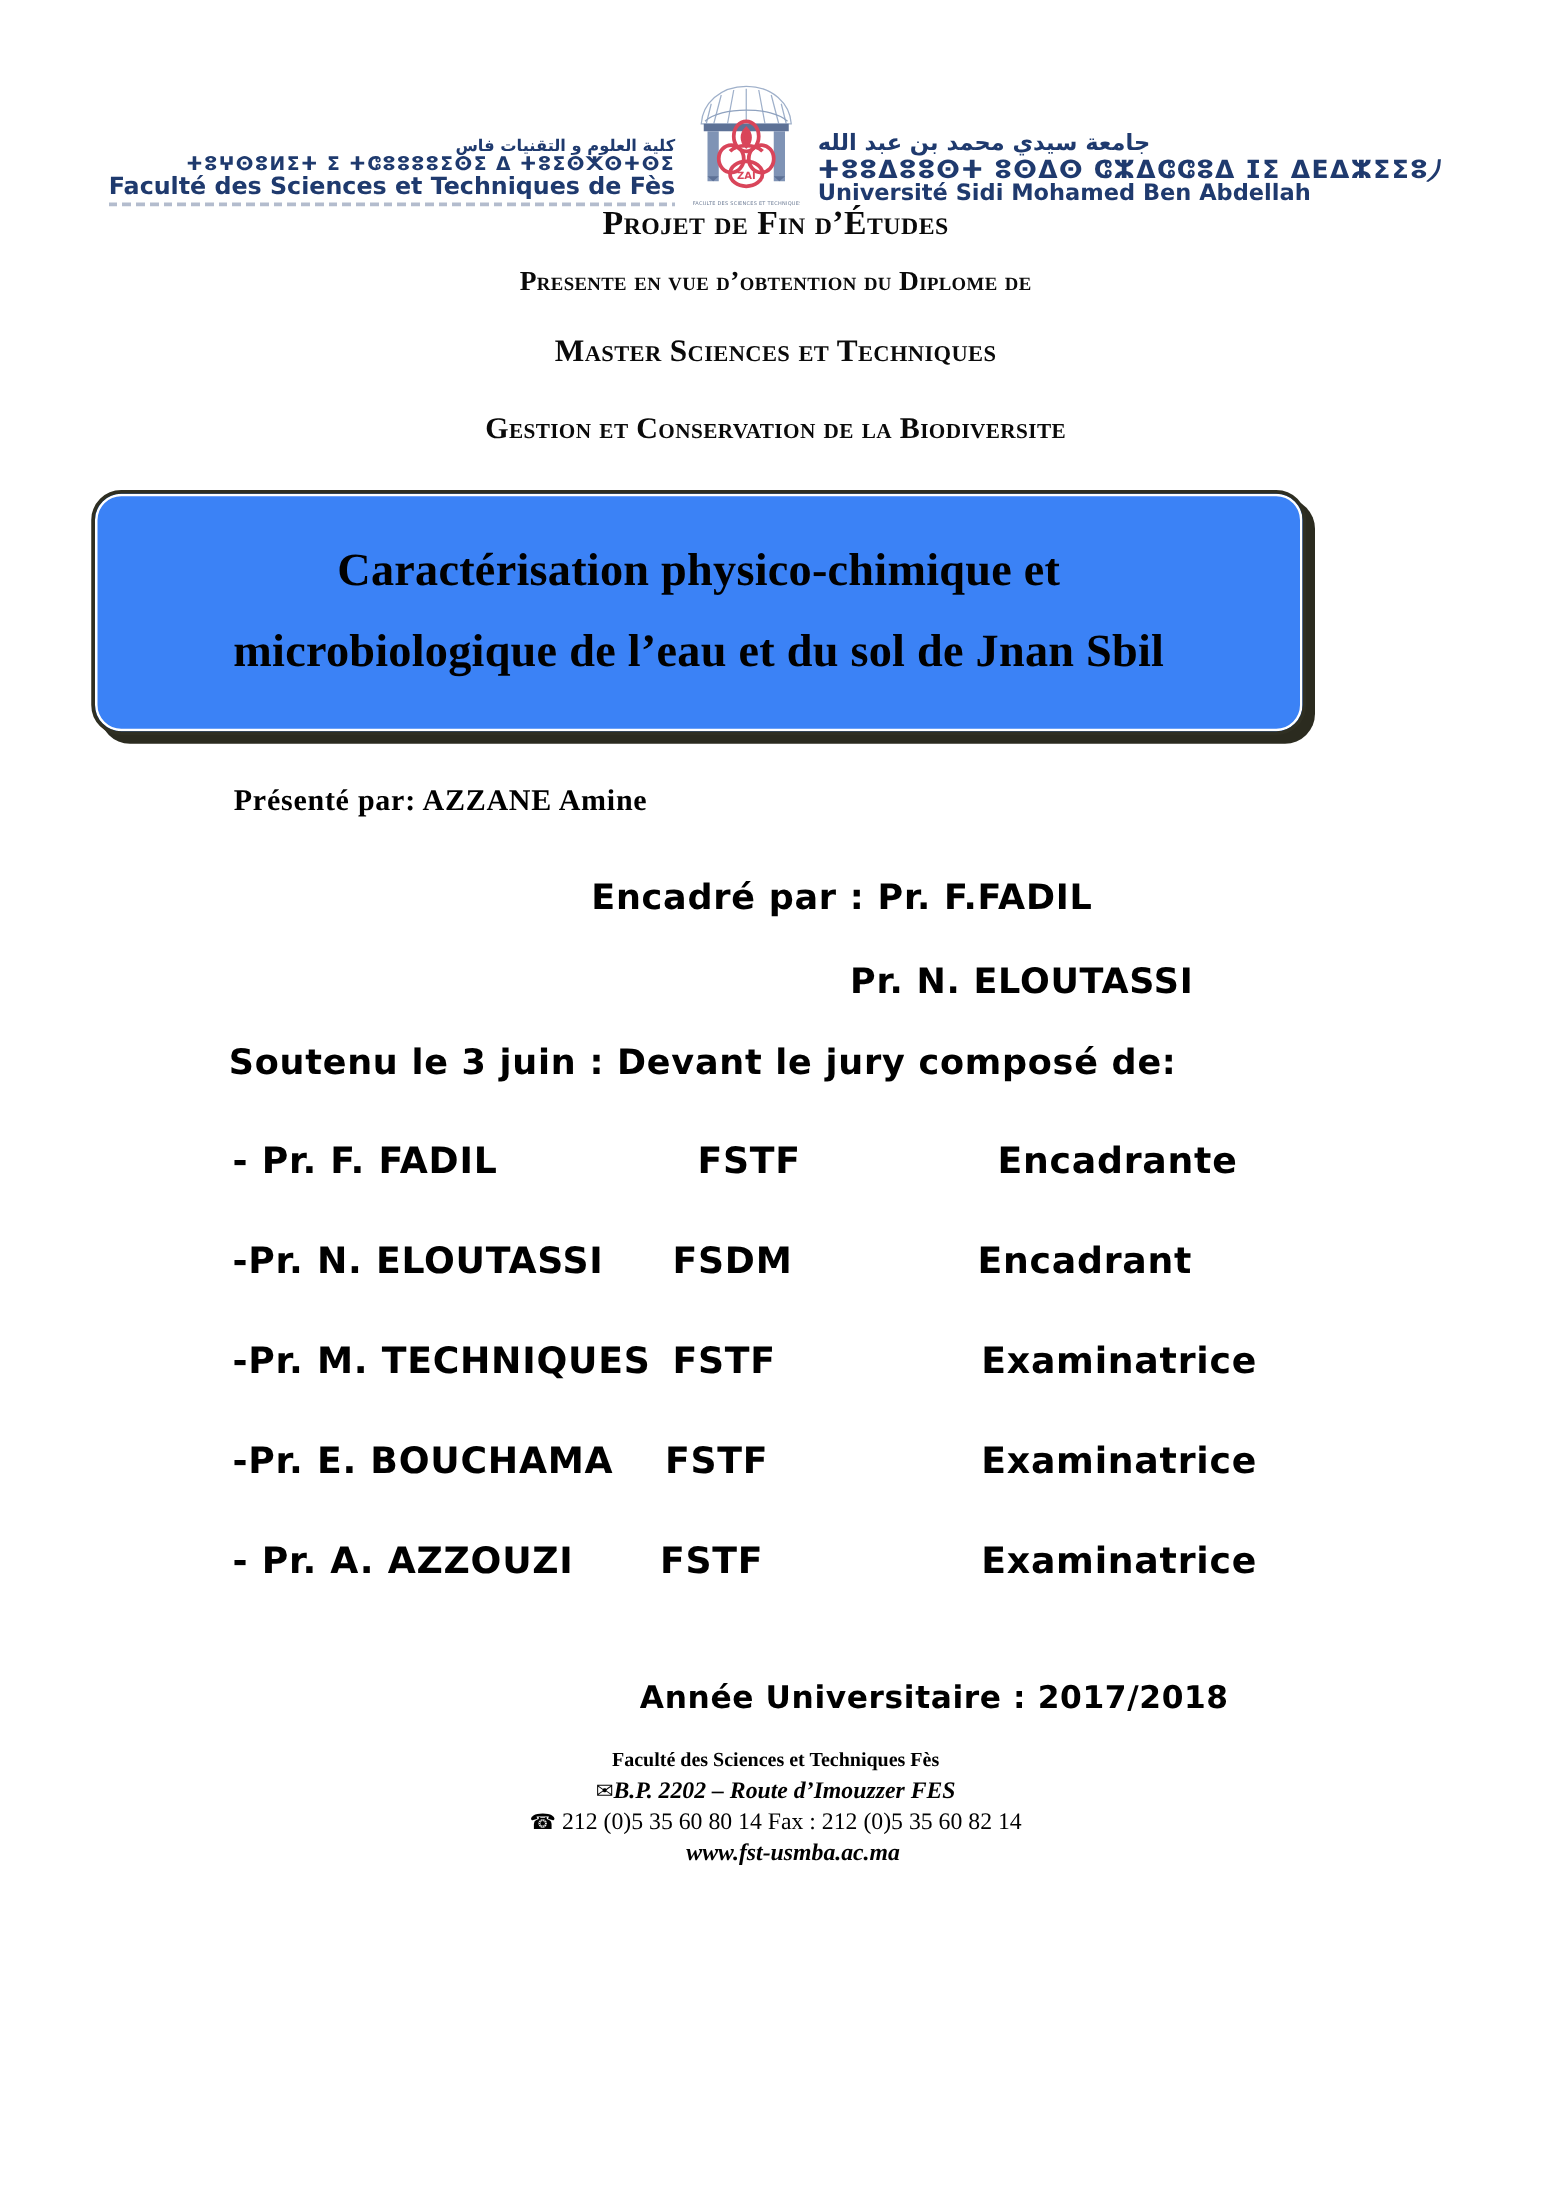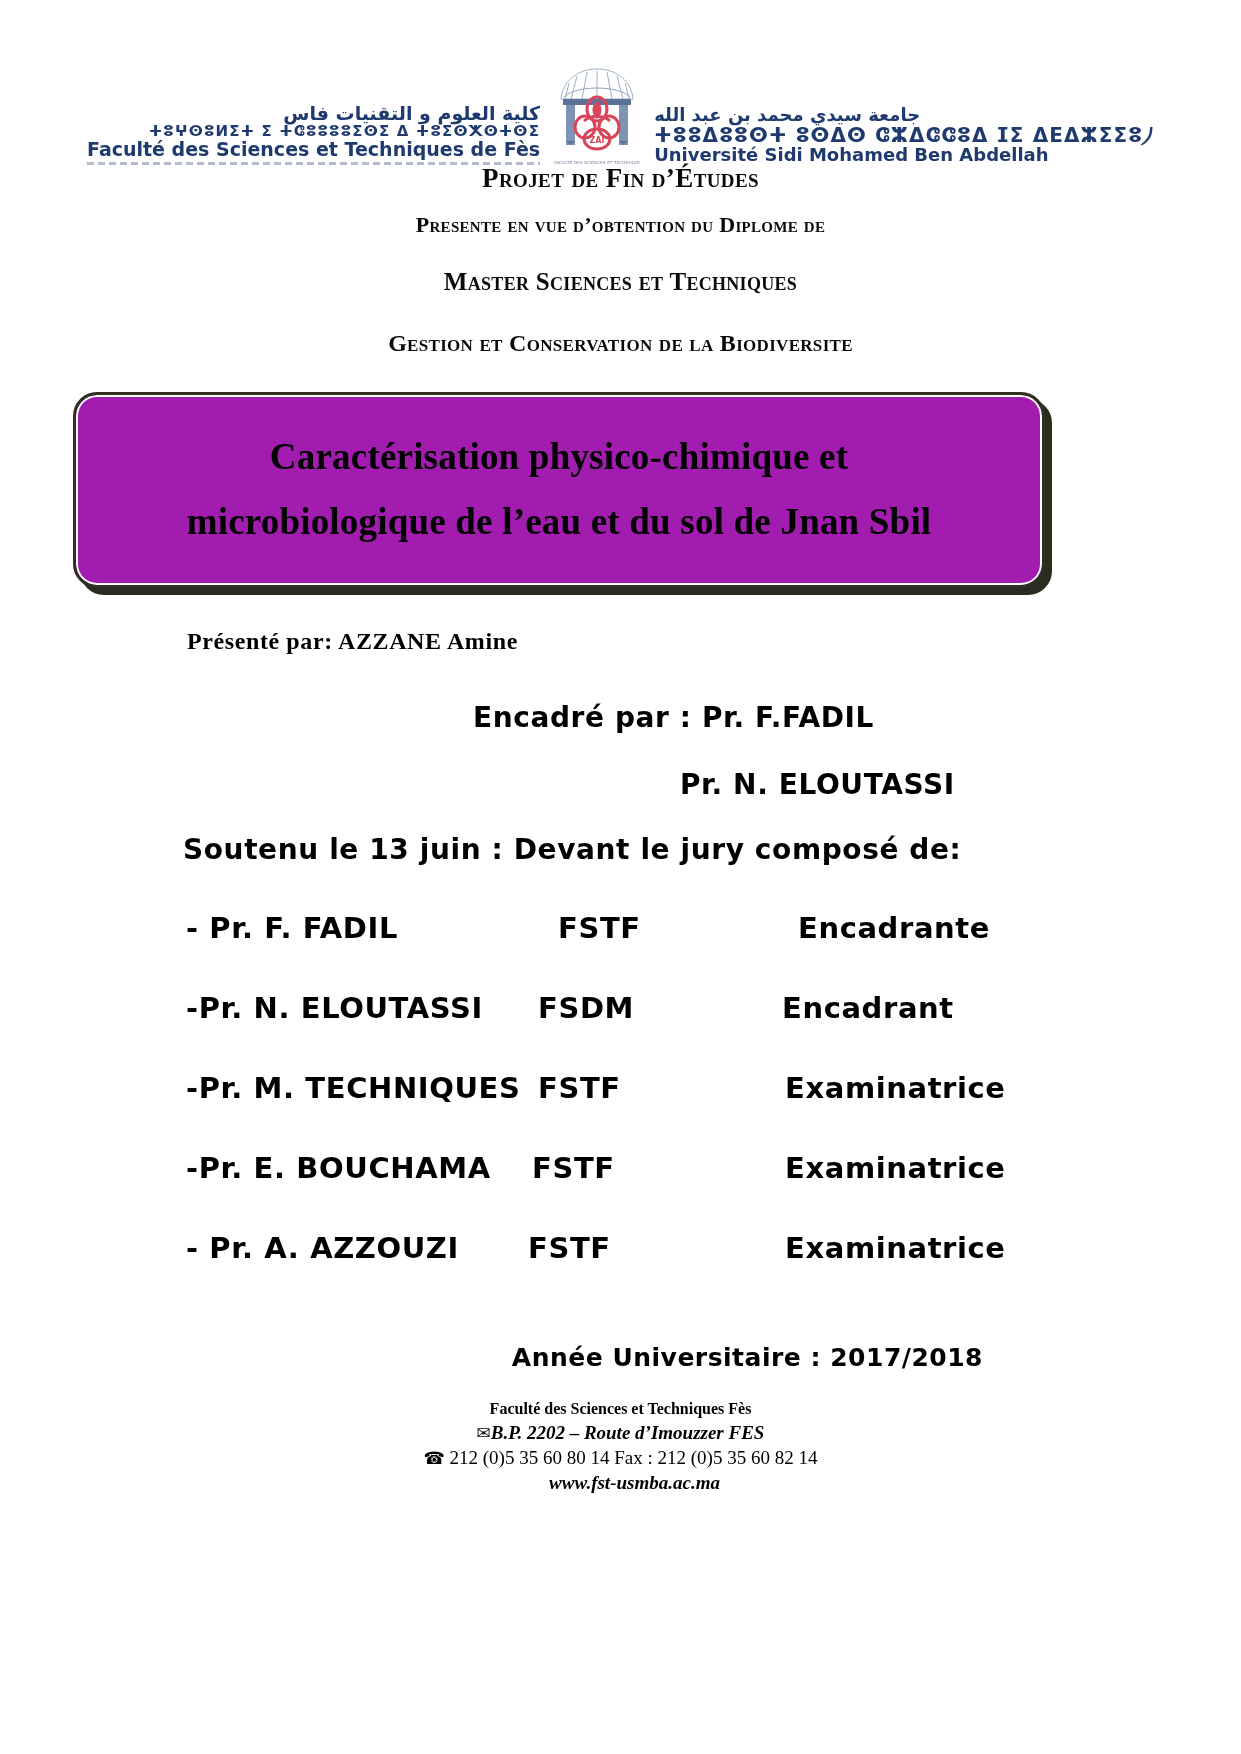--- a/index.html
+++ b/index.html
@@ -39,21 +39,21 @@
     gap: 14px;
   }
   .fst-text {
     text-align: right;
     line-height: 1.05;
     padding-bottom: 2px;
   }
   .fst-ar {
     font-family: "DejaVu Sans", sans-serif;
     font-weight: bold;
-    font-size: 19px;
+    font-size: 13px;
     color: #1f3a6e;
     letter-spacing: 0.3px;
   }
   .fst-tif {
     font-family: "DejaVu Sans", sans-serif;
     font-weight: bold;
     font-size: 15px;
     color: #1f3a6e;
     letter-spacing: 1.2px;
   }
@@ -148,21 +148,21 @@
     background: #2b2b1f;
   }
   .title-box {
     position: absolute;
     top: 0;
     left: 0;
     width: 966px;
     height: 190px;
     border: 3px solid #2f2f22;
     border-radius: 24px;
-    background: #a21caf;
+    background: #3b82f6;
     box-shadow: inset 0 0 0 2px #ffffff;
     display: flex;
     flex-direction: column;
     align-items: center;
     justify-content: center;
     gap: 24px;
   }
   .title-line {
     font-family: "Liberation Serif", "DejaVu Serif", serif;
     font-weight: bold;
@@ -351,21 +351,21 @@
     <div class="title-box">
       <div class="title-line">Caractérisation physico-chimique et</div>
       <div class="title-line">microbiologique de l’eau et du sol de Jnan Sbil</div>
     </div>
   </div>
 
   <div class="body-block">
     <div class="line l-presente">Présenté par: AZZANE Amine</div>
     <div class="line l-encadre">Encadré par : Pr. F.FADIL</div>
     <div class="line l-encadre2">Pr. N. ELOUTASSI</div>
-    <div class="line l-soutenu">Soutenu le 13 juin : Devant le jury composé de:</div>
+    <div class="line l-soutenu">Soutenu le 3 juin : Devant le jury composé de:</div>
 
     <div class="jury" id="jury-list">
         <div class="jury-row">
           <span class="c-name">- Pr. F. FADIL</span>
           <span class="c-inst" style="left: 558px;">FSTF</span>
           <span class="c-role" style="left: 798px;">Encadrante</span>
         </div>
         <div class="jury-row">
           <span class="c-name">-Pr. N. ELOUTASSI</span>
           <span class="c-inst" style="left: 538px;">FSDM</span>

